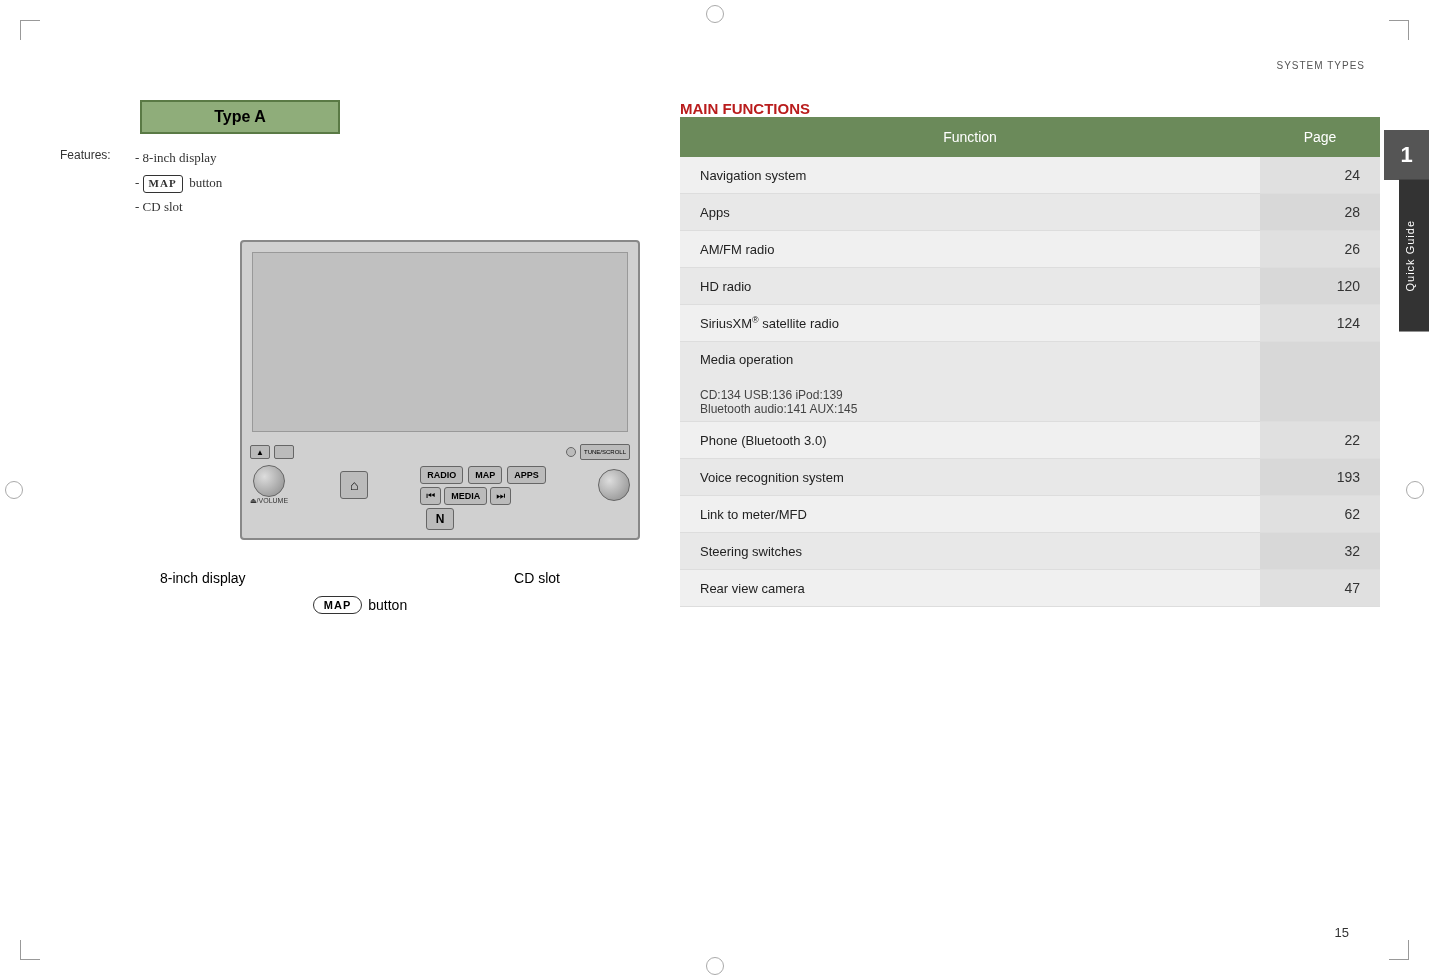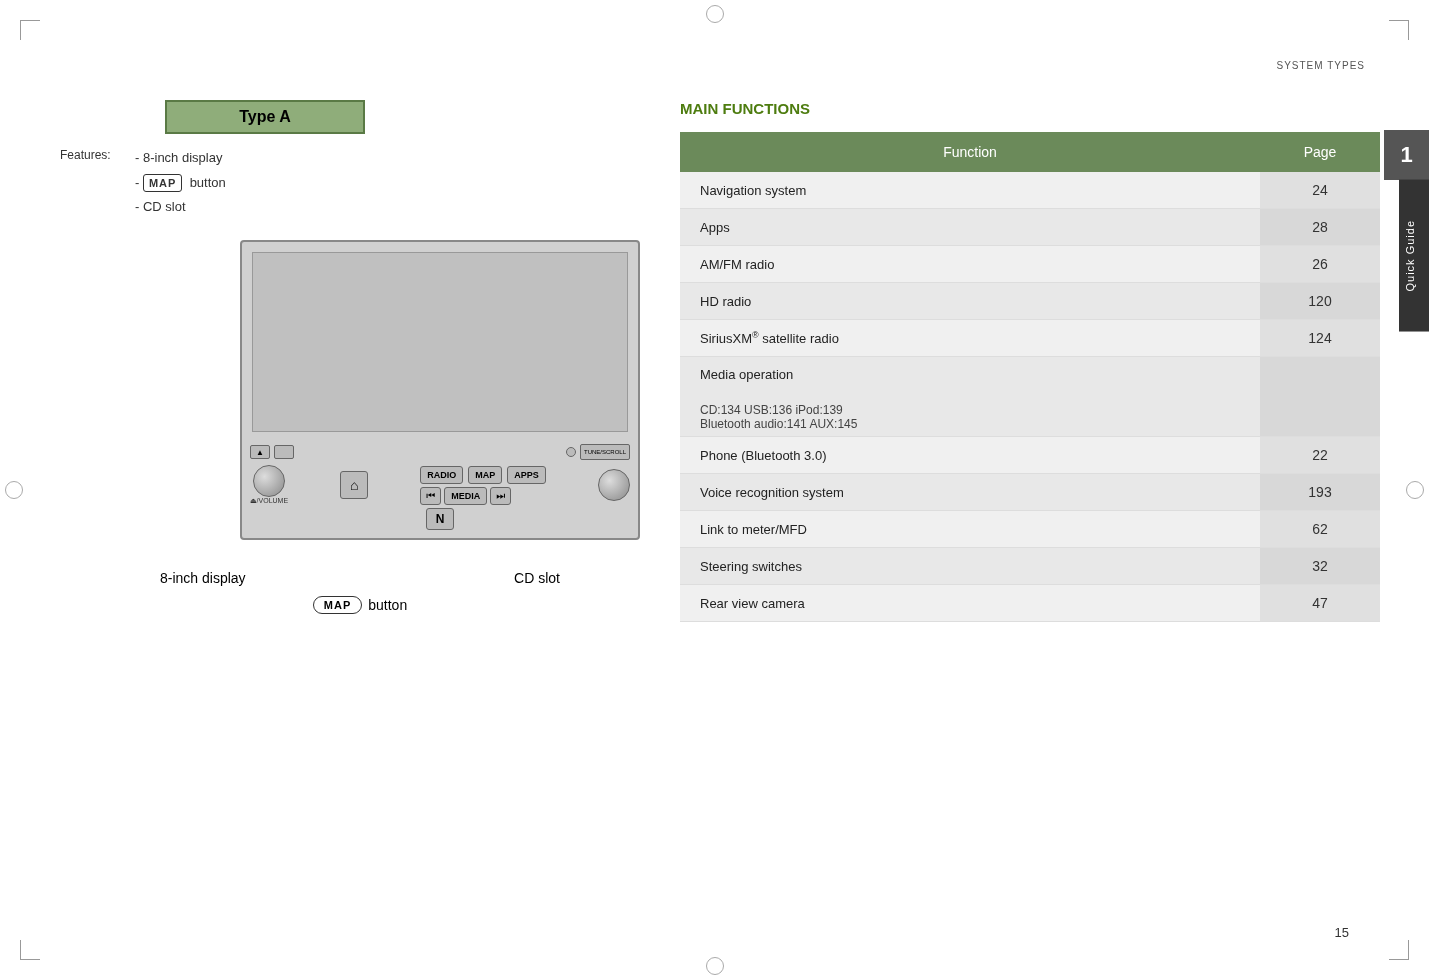--- a/index.html
+++ b/index.html
@@ -119,40 +119,41 @@
 
     .type-a-box {
       background: #8fad7a;
       border: 2px solid #5a7a45;
       padding: 6px 20px;
       font-size: 16px;
       font-weight: bold;
       text-align: center;
       display: inline-block;
       min-width: 200px;
-      margin-left: 105px;
+      margin-left: 80px;
       margin-bottom: 12px;
     }
 
     .features-section {
       display: flex;
       align-items: flex-start;
       gap: 10px;
       margin-bottom: 20px;
     }
     .features-label {
       font-size: 12px;
       color: #333;
       min-width: 65px;
       padding-top: 2px;
     }
     .features-list {
       font-size: 13px;
       color: #333;
       line-height: 1.9;
+      font-family: Liberation Serif, serif;
     }
     .map-btn-inline {
       display: inline-flex;
       align-items: center;
       justify-content: center;
       border: 1.5px solid #333;
       border-radius: 3px;
       padding: 0px 5px;
       font-size: 11px;
       font-weight: bold;
@@ -297,22 +298,21 @@
     .right-panel {
       position: absolute;
       left: 680px;
       top: 100px;
       width: 700px;
     }
 
     .main-functions-title {
       font-size: 15px;
       font-weight: bold;
-      margin-bottom: 15px;
-      color: #4d7c0f;
+      color: #b91c1c;
     }
 
     .functions-table {
       width: 100%;
       border-collapse: collapse;
     }
 
     .functions-table th {
       background: #6b8a5a;
       color: #fff;
@@ -329,21 +329,21 @@
     }
 
     .functions-table td {
       padding: 10px 20px;
       font-size: 13px;
       color: #222;
       border-bottom: 1px solid #ddd;
       vertical-align: middle;
     }
     .functions-table td.page-td {
-      text-align: center;
+      text-align: right;
       font-size: 14px;
       color: #333;
       background: #e8e8e8;
     }
 
     .functions-table tr:nth-child(odd) td.func-td {
       background: #f0f0f0;
     }
     .functions-table tr:nth-child(even) td.func-td {
       background: #e8e8e8;

